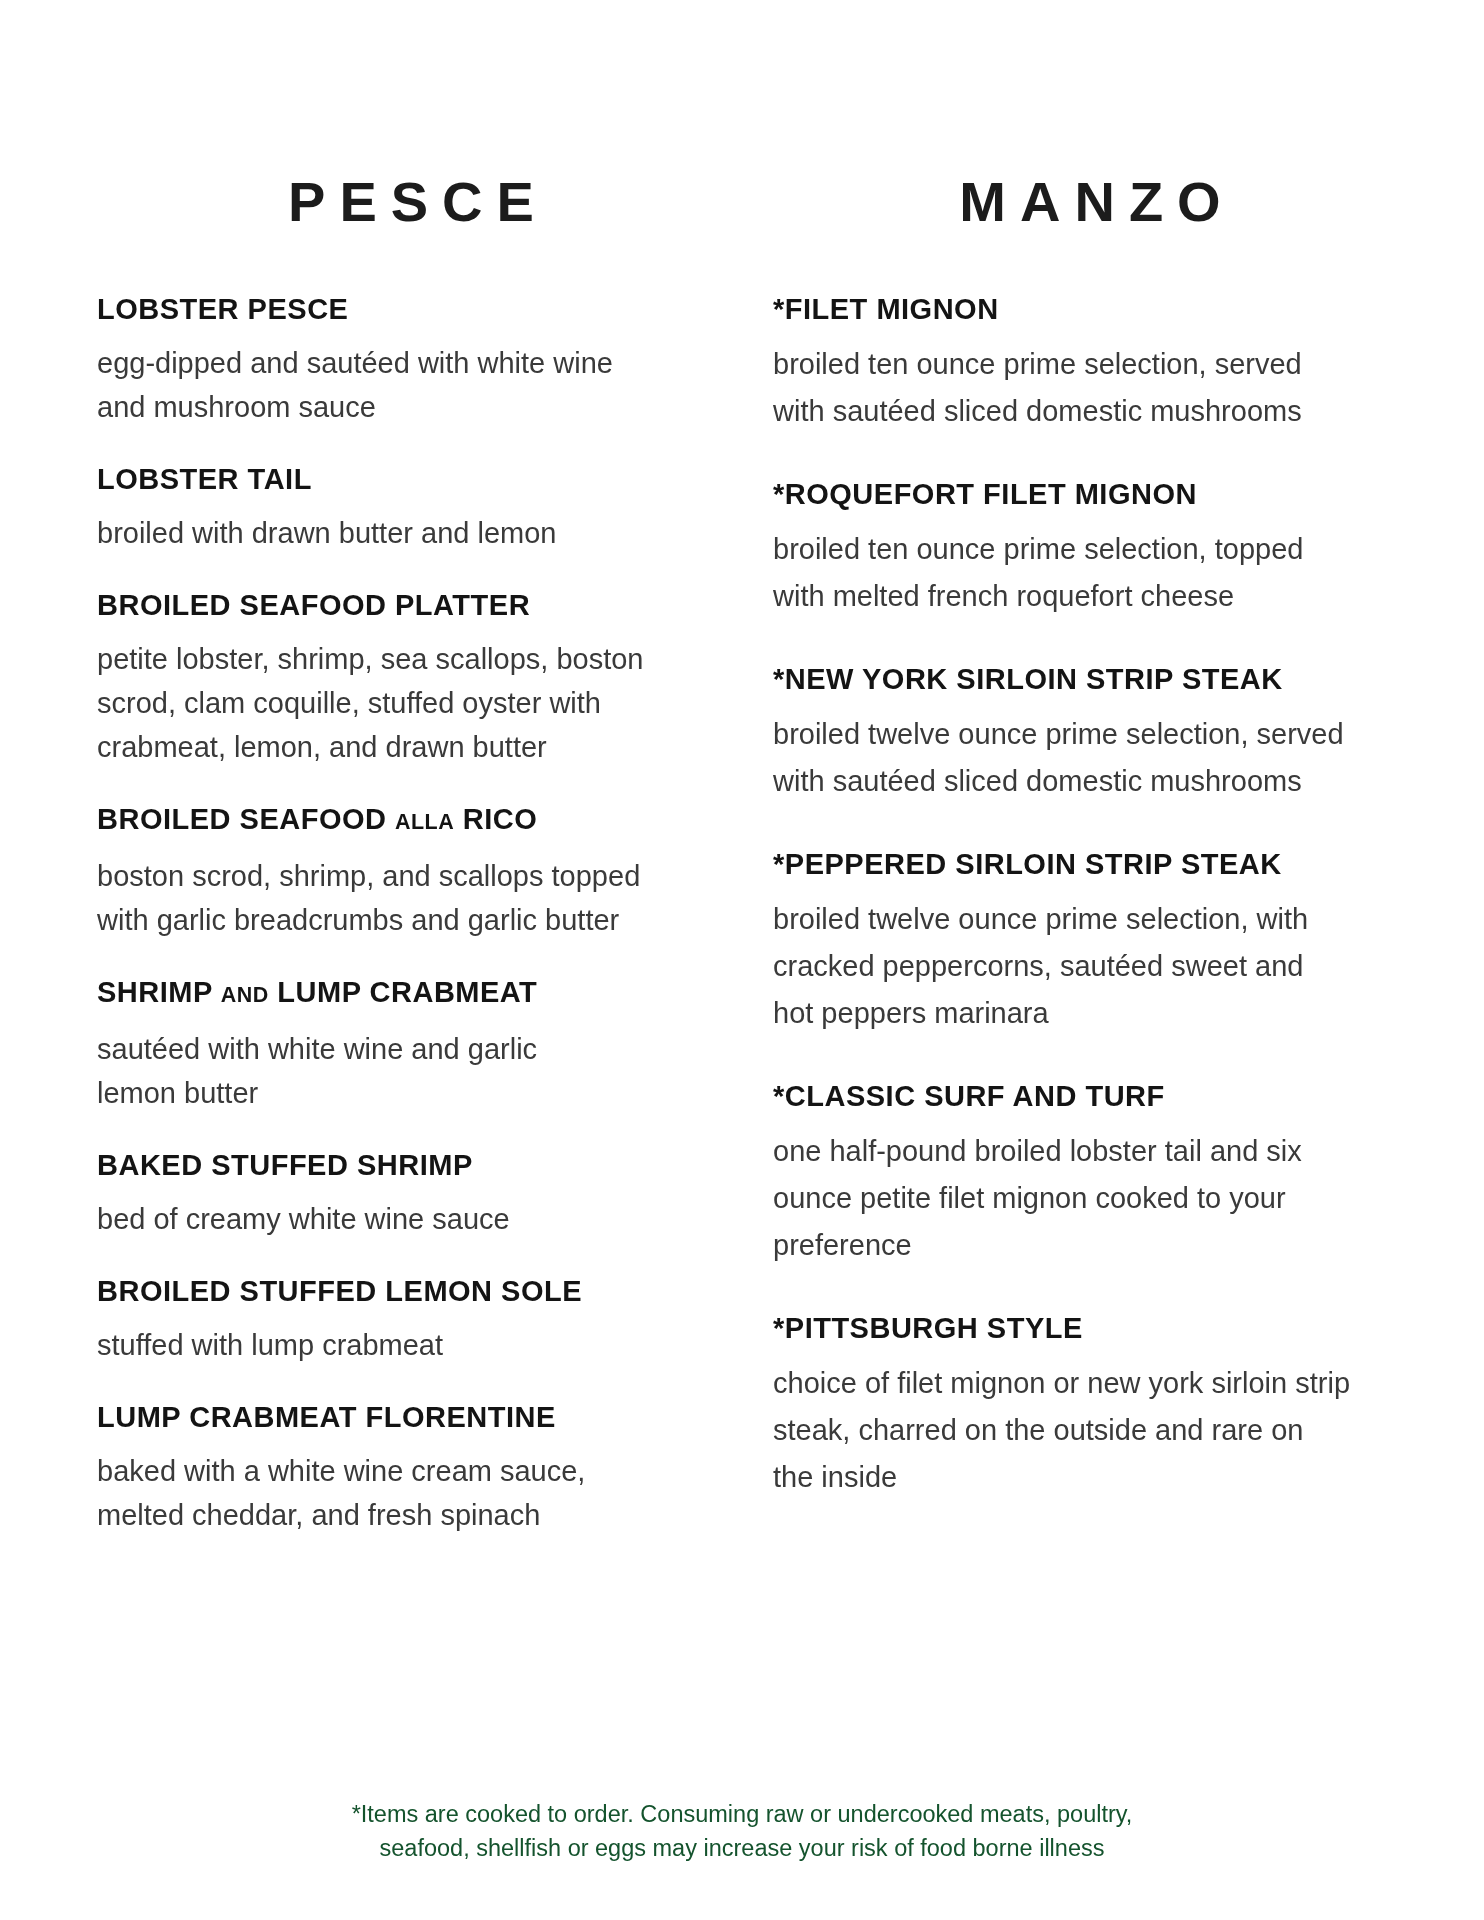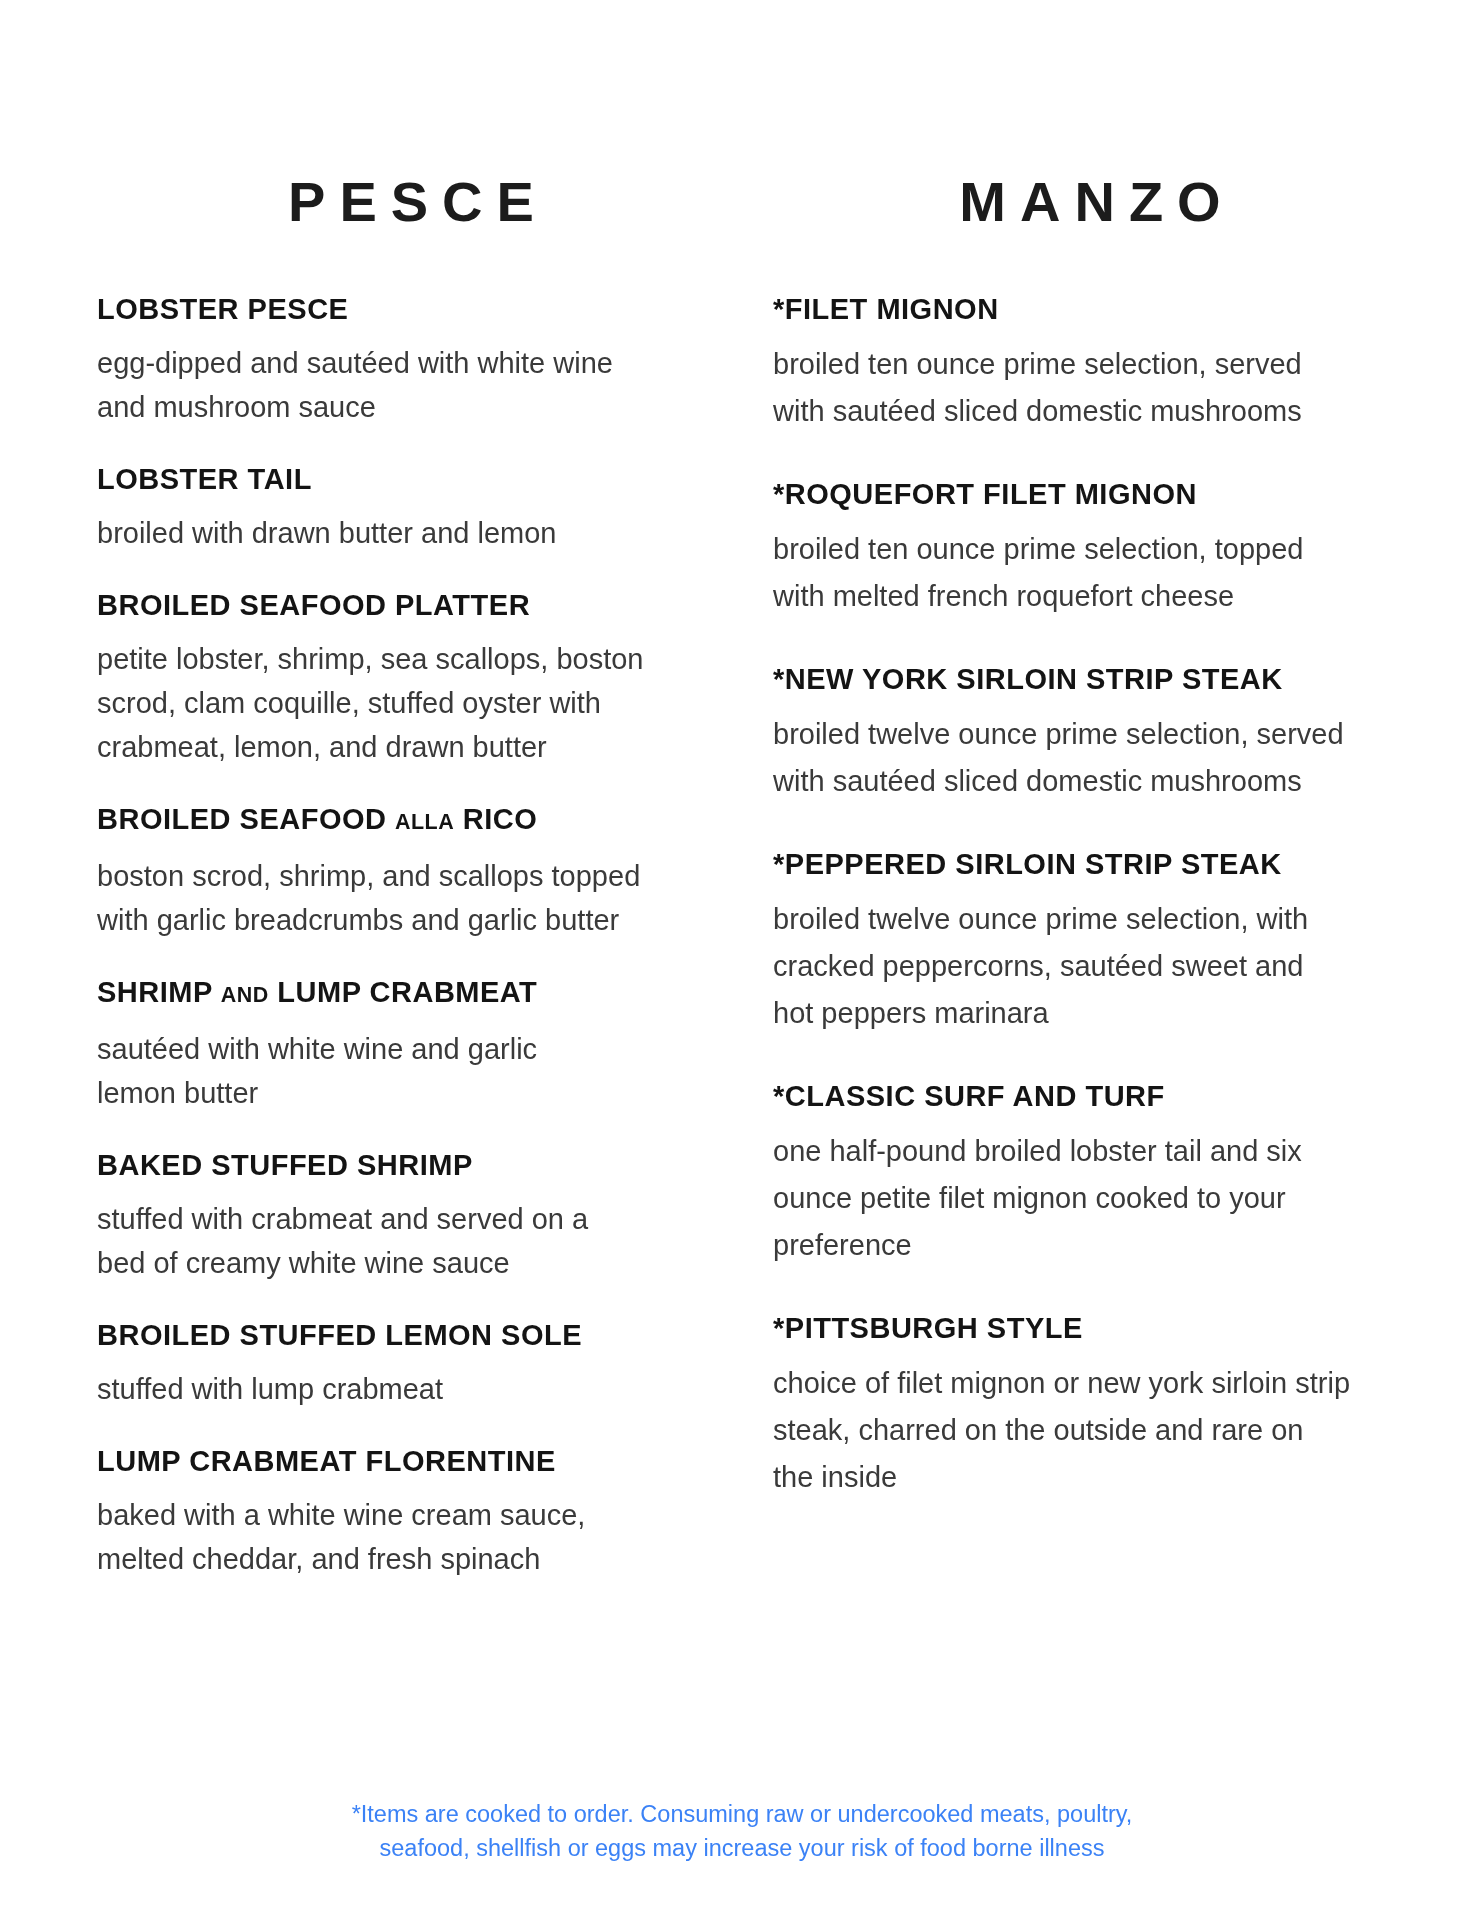--- a/index.html
+++ b/index.html
@@ -56,21 +56,21 @@
   .col-left  .desc-line { line-height: 44px; white-space: nowrap; }
   .col-right .desc-line { line-height: 47px; white-space: nowrap; }
   .footer {
     position: absolute;
     left: 0;
     right: 0;
     top: 1797px;
     text-align: center;
     font-size: 23.5px;
     line-height: 34px;
-    color: #3b82f6;
+    color: #14532d;
   }
 </style>
 </head>
 <body>
 
 <div class="menu-page">
 
   <div class="col col-left">
     <h1 class="section-title">PESCE</h1>
 
@@ -110,21 +110,20 @@
       <div class="item-name"><span>SHRIMP </span><span class="sc">AND</span><span> LUMP CRABMEAT</span></div>
       <div class="item-desc">
         <div class="desc-line">sautéed with white wine and garlic</div>
         <div class="desc-line">lemon butter</div>
       </div>
     </div>
 
     <div class="item">
       <div class="item-name">BAKED STUFFED SHRIMP</div>
       <div class="item-desc">
-        <div class="desc-line">stuffed with crabmeat and served on a</div>
         <div class="desc-line">bed of creamy white wine sauce</div>
       </div>
     </div>
 
     <div class="item">
       <div class="item-name">BROILED STUFFED LEMON SOLE</div>
       <div class="item-desc">
         <div class="desc-line">stuffed with lump crabmeat</div>
       </div>
     </div>

